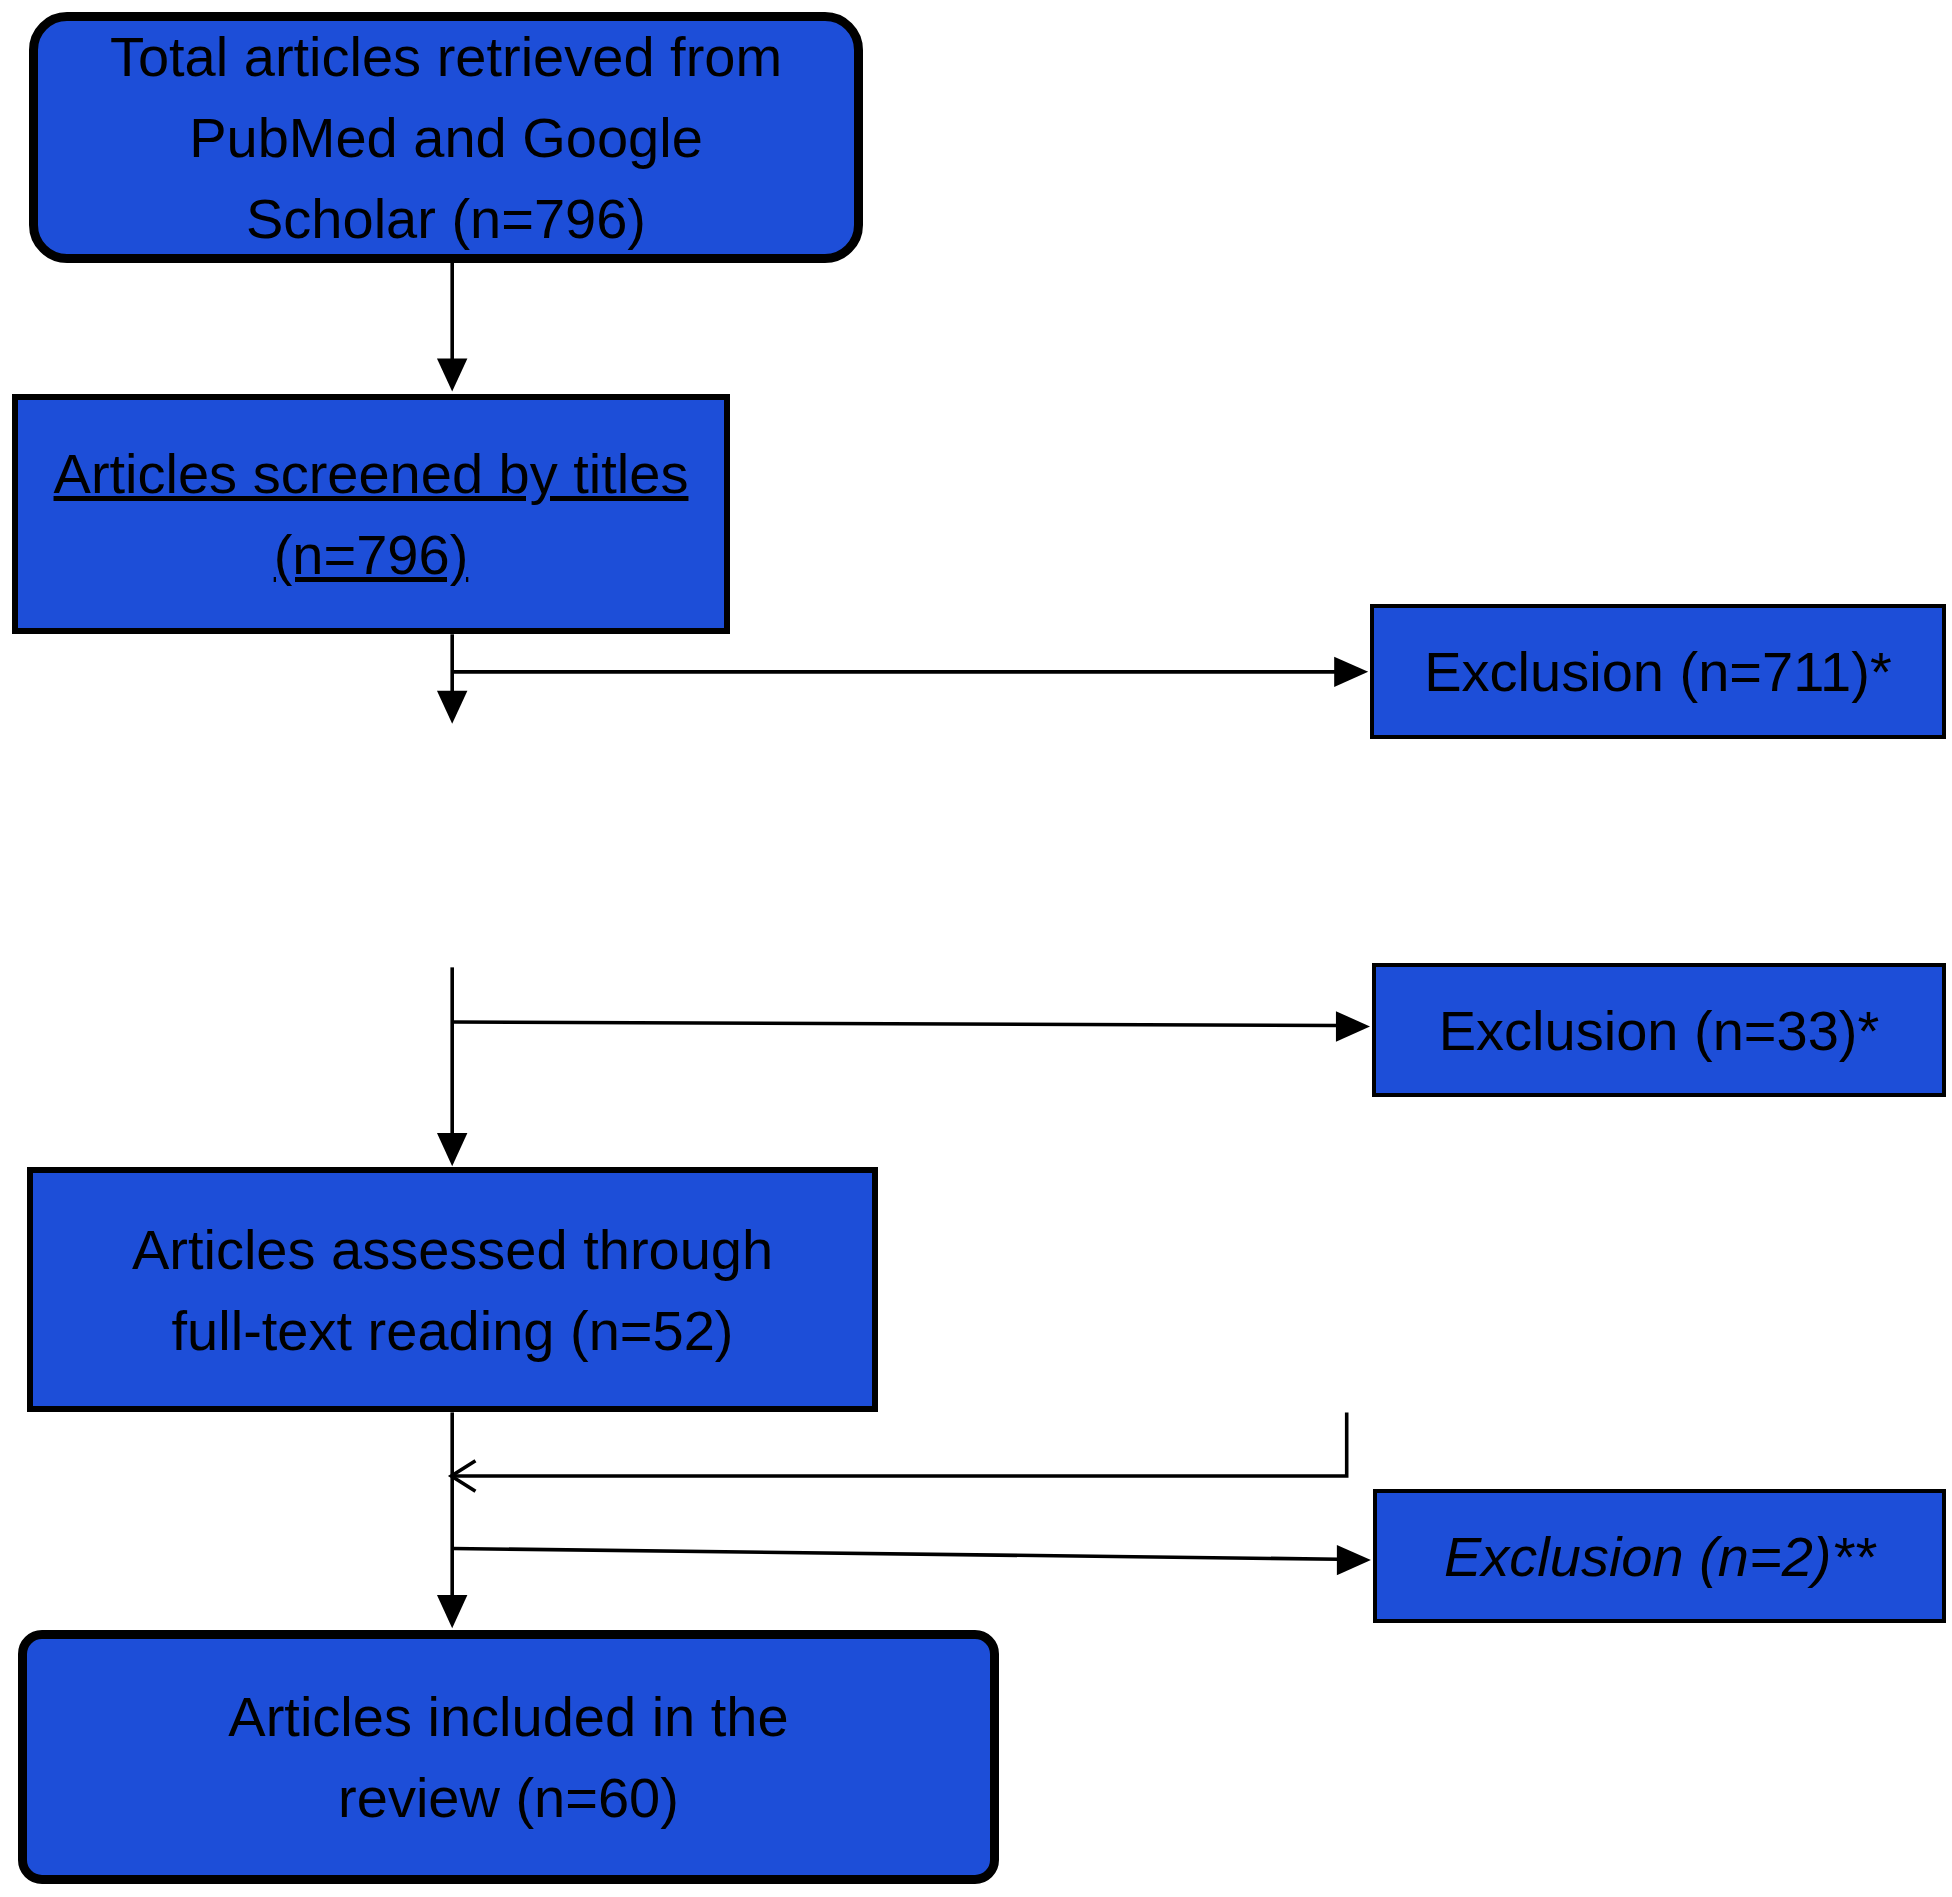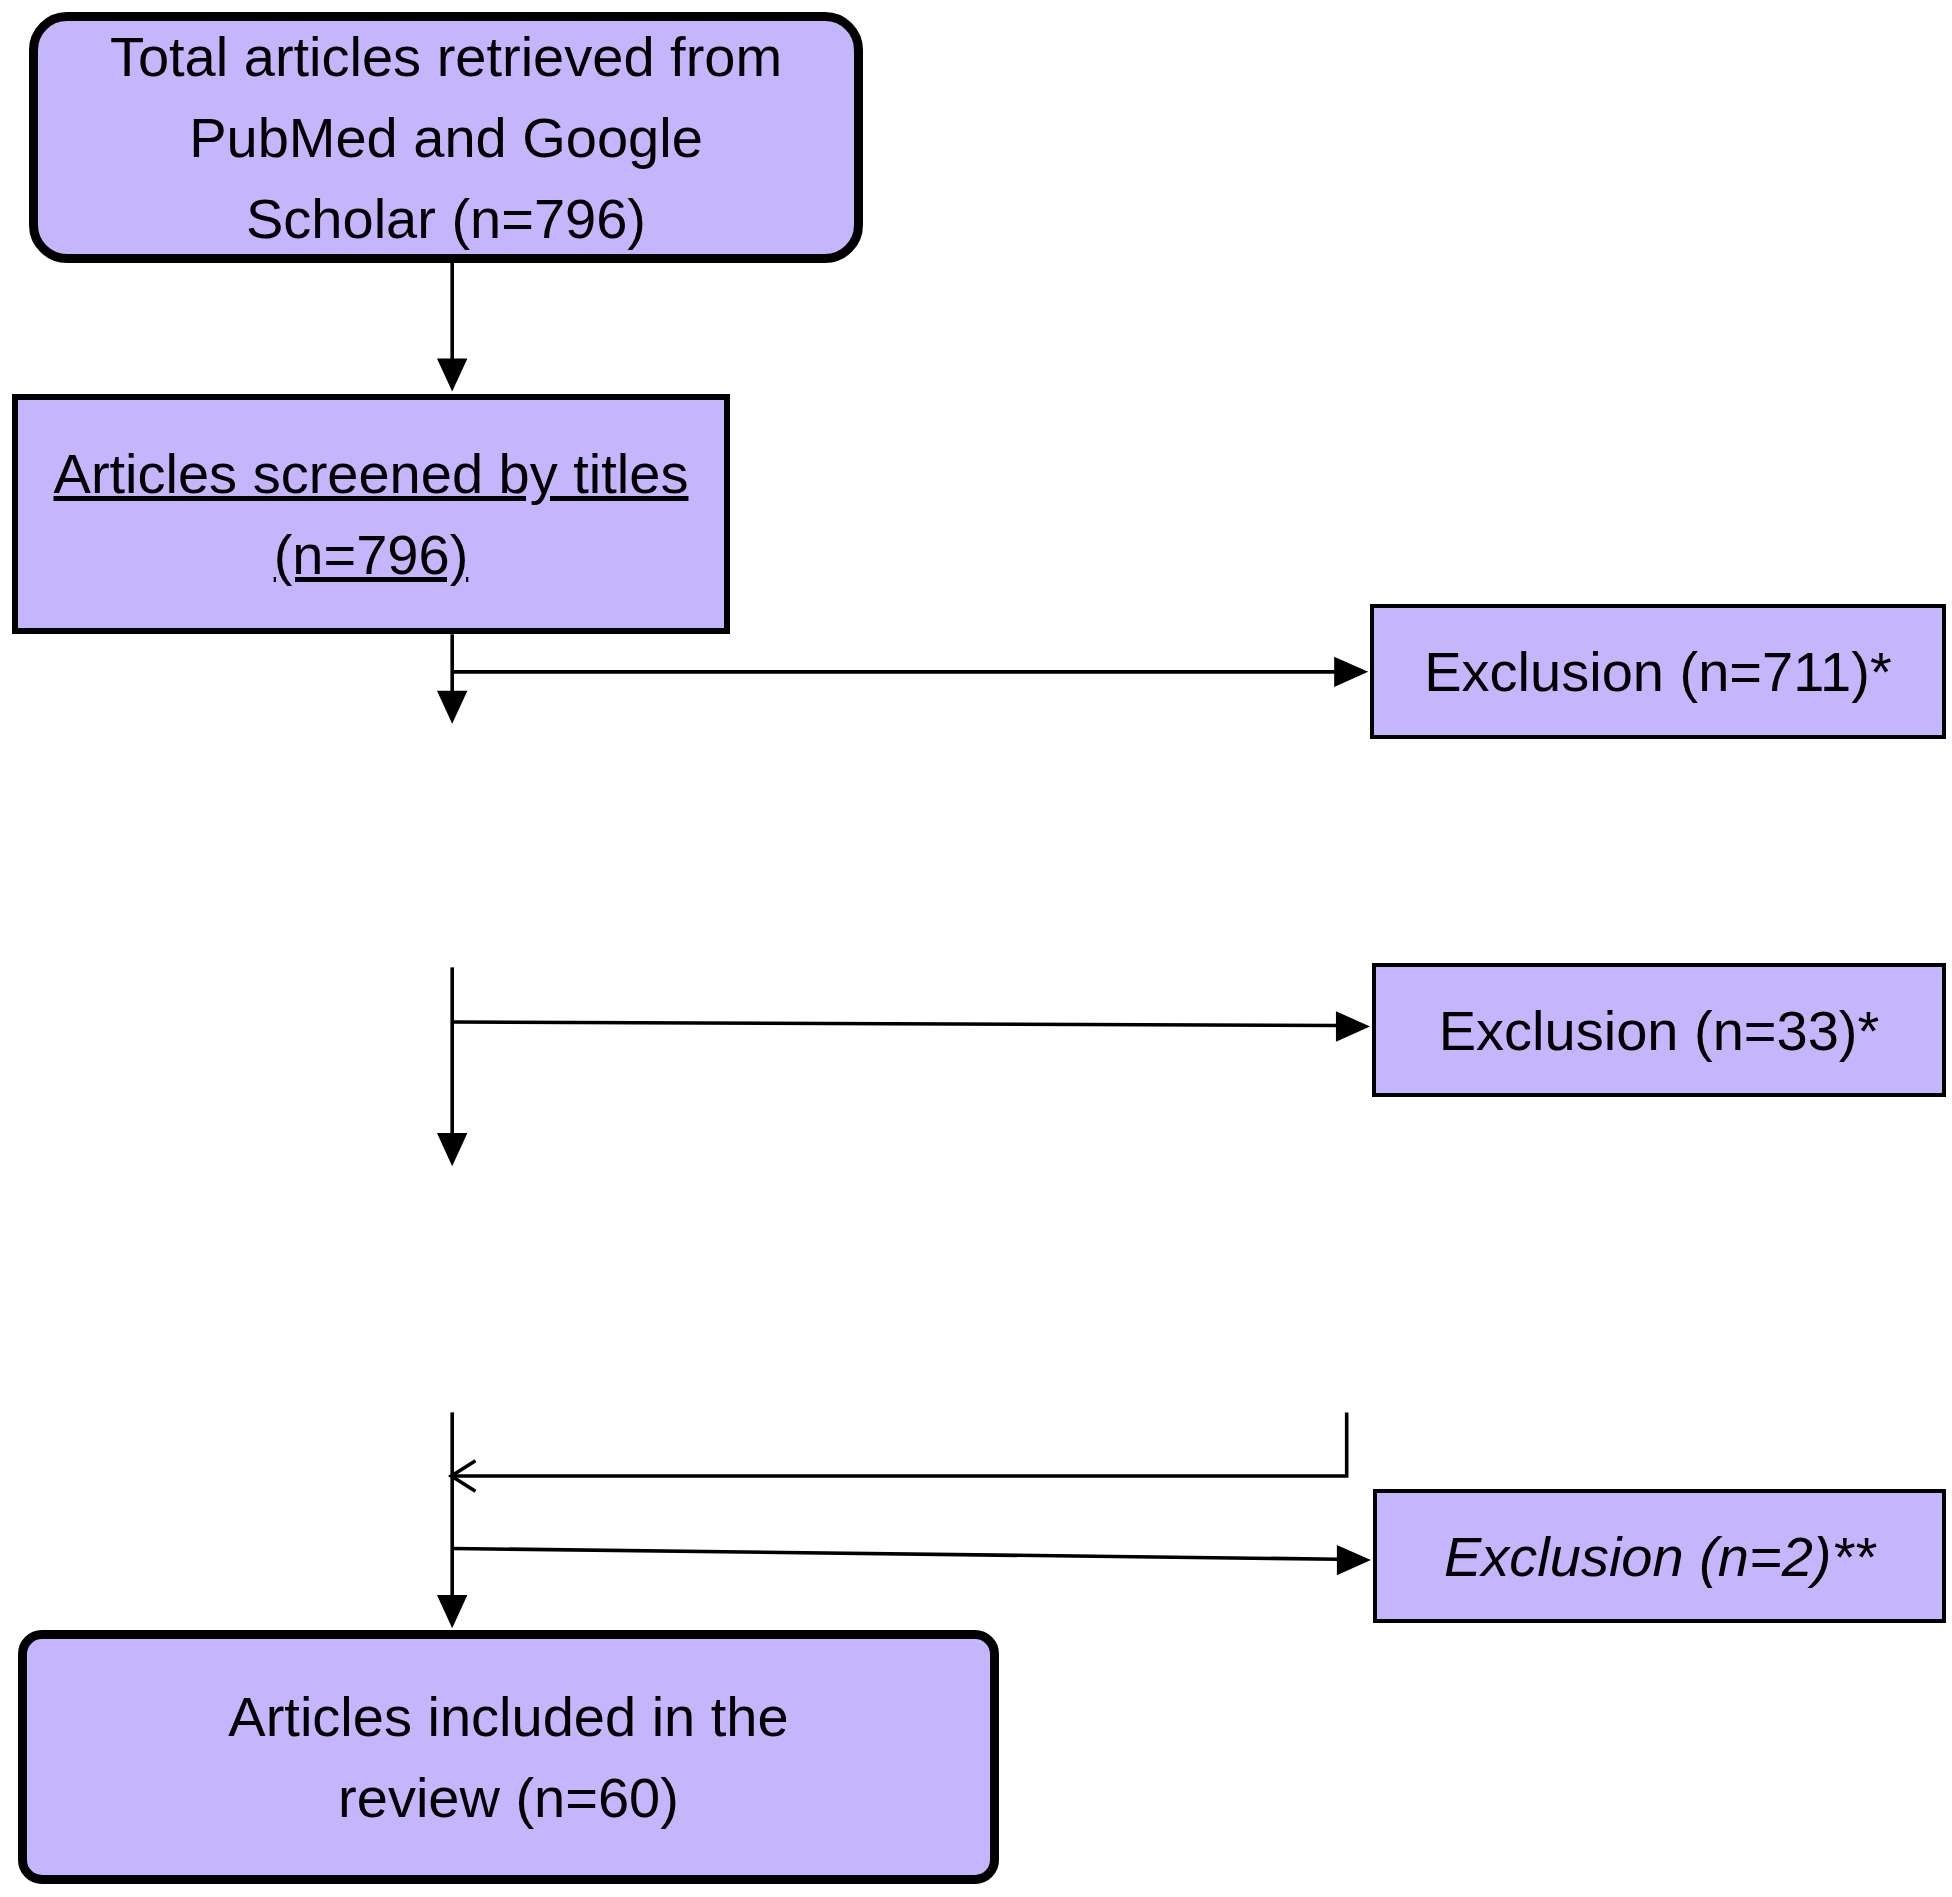--- a/index.html
+++ b/index.html
@@ -18,21 +18,21 @@
   .connector-layer {
     position: absolute;
     left: 0;
     top: 0;
     width: 1952px;
     height: 1898px;
   }
   .node {
     position: absolute;
     box-sizing: border-box;
-    background: #c4b5fd;
+    background: #1d4ed8;
     border: 6.3px solid #000000;
     display: flex;
     align-items: center;
     justify-content: center;
     text-align: center;
   }
   .node-label {
     display: block;
     white-space: pre-line;
     font-size: 56px;
@@ -132,20 +132,24 @@
 
   <div class="node node--exclusion node--exclusion-1">
     <span class="node-label">Exclusion (n=711)*</span>
   </div>
 
 
   <div class="node node--exclusion node--exclusion-2">
     <span class="node-label">Exclusion (n=33)*</span>
   </div>
 
+  <div class="node node--fulltext">
+    <span class="node-label">Articles assessed through
+full-text reading (n=52)</span>
+  </div>
 
 
   <div class="node node--exclusion node--exclusion-3">
     <span class="node-label">Exclusion (n=2)**</span>
   </div>
 
   <div class="node node--terminal-bottom">
     <span class="node-label">Articles included in the
 review (n=60)</span>
   </div>

